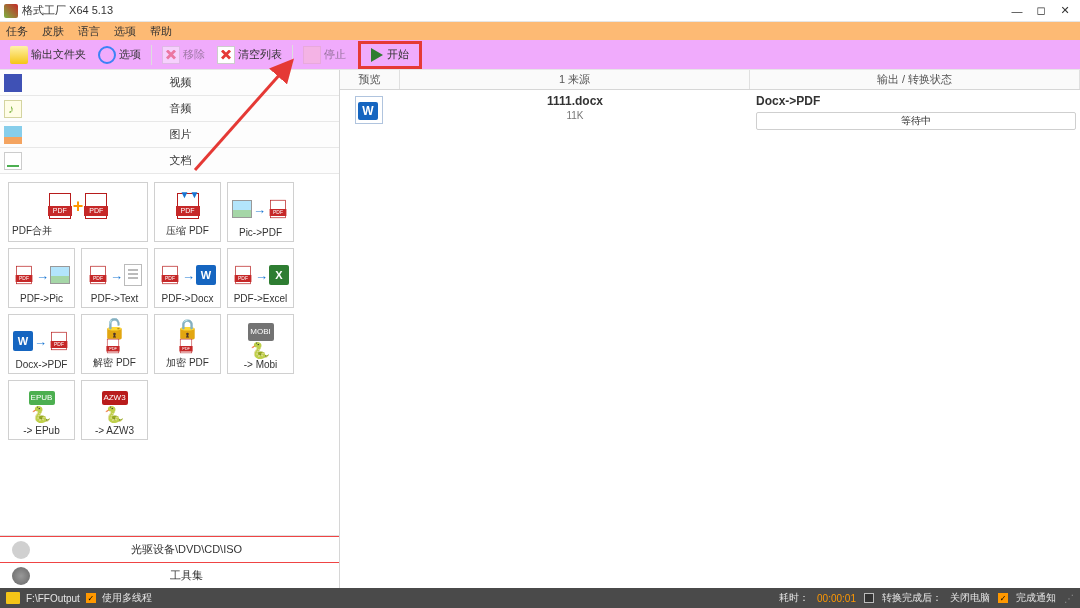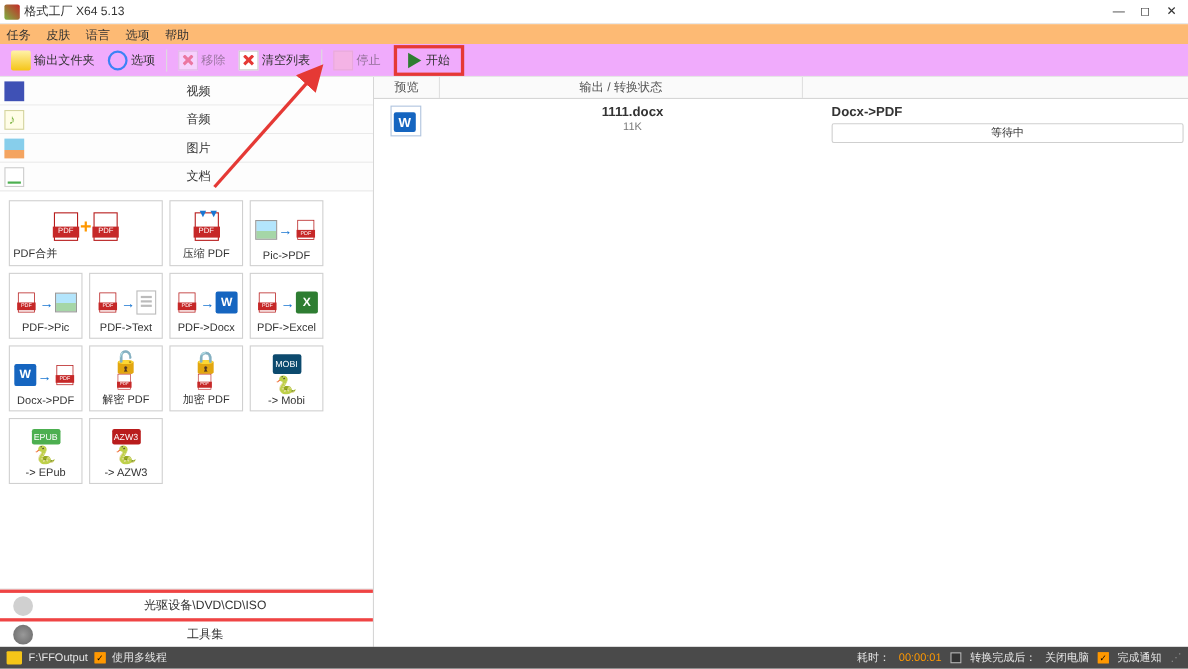--- a/index.html
+++ b/index.html
@@ -40,25 +40,25 @@
 .tile .tlbl{font-size:10px;white-space:nowrap}
 .pdfic{width:22px;height:26px;background:#fff;border:1px solid #b71c1c;position:relative}
 .pdfic:after{content:"PDF";position:absolute;left:-2px;right:-2px;top:12px;height:10px;background:#c62828;color:#fff;font-size:7px;text-align:center;line-height:10px}
 .arrowic{color:#1976d2;font-size:13px;font-weight:bold;margin:0 1px}
 .wic{width:20px;height:20px;background:#1565c0;color:#fff;display:flex;align-items:center;justify-content:center;font-size:11px;font-weight:bold;border-radius:2px}
 .xic{width:20px;height:20px;background:#2e7d32;color:#fff;display:flex;align-items:center;justify-content:center;font-size:11px;font-weight:bold;border-radius:2px}
 .imgic{width:20px;height:18px;background:linear-gradient(#b3e5fc 55%,#a5d6a7 55%);border:1px solid #999}
 .txtic{width:18px;height:22px;background:#fff;border:1px solid #bbb;position:relative}
 .txtic:before{content:"";position:absolute;left:3px;right:3px;top:4px;height:2px;background:#bbb;box-shadow:0 4px #bbb,0 8px #bbb}
 .lockic{color:#ff9800;font-size:20px}
-.mobiic{width:26px;height:18px;background:#0c4a6e;color:#fff;font-size:8px;display:flex;align-items:center;justify-content:center;border-radius:2px}
+.mobiic{width:26px;height:18px;background:#737373;color:#fff;font-size:8px;display:flex;align-items:center;justify-content:center;border-radius:2px}
 .epubic{width:26px;height:14px;background:#4caf50;color:#fff;font-size:8px;display:flex;align-items:center;justify-content:center;border-radius:2px}
 .azwic{width:26px;height:14px;background:#b91c1c;color:#fff;font-size:8px;display:flex;align-items:center;justify-content:center;border-radius:2px}
 .bottomcats{border-top:1px solid #e0e0e0}
-.bcat{height:26px;display:flex;align-items:center;padding-left:12px;border-top:3px solid #ef4444;cursor:default}
+.bcat{height:26px;display:flex;align-items:center;padding-left:12px;border-top:1px solid #ef4444;cursor:default}
 .bcat .bic{width:18px;height:18px;background:#d0d0d0;border-radius:50%;margin-right:4px}
 .bcat .blbl{flex:1;text-align:center}
 .rightpane{flex:1;display:flex;flex-direction:column}
 .listhdr{display:flex;height:20px;border-bottom:1px solid #d6d6d6;background:#fafafa}
 .listhdr>div{border-right:1px solid #e0e0e0;display:flex;align-items:center;justify-content:center;color:#555}
 .col1{width:60px}.col2{flex:1}.col3{width:330px}
 .listrow{display:flex;height:40px;padding-top:4px}
 .listrow .c1{width:60px;display:flex;align-items:flex-start;justify-content:center;padding-top:2px}
 .listrow .c2{flex:1;text-align:center}
 .listrow .c3{width:330px;padding-left:6px}
@@ -279,20 +279,21 @@
       <div class="bcat">
           <div class="bic" style="background:radial-gradient(#999,#666)"></div>
           <div class="blbl">工具集</div>
         </div>
     </div>
   </div>
 
   <div class="rightpane">
     <div class="listhdr">
       <div class="col1">预览</div>
+      <div class="col2">1 来源</div>
       <div class="col3">输出 / 转换状态</div>
     </div>
     <div class="listrow">
       <div class="c1">
           <div class="docicon">
             <div class="sheet"></div>
             <div class="wb">W</div>
           </div>
         </div>
       <div class="c2">

